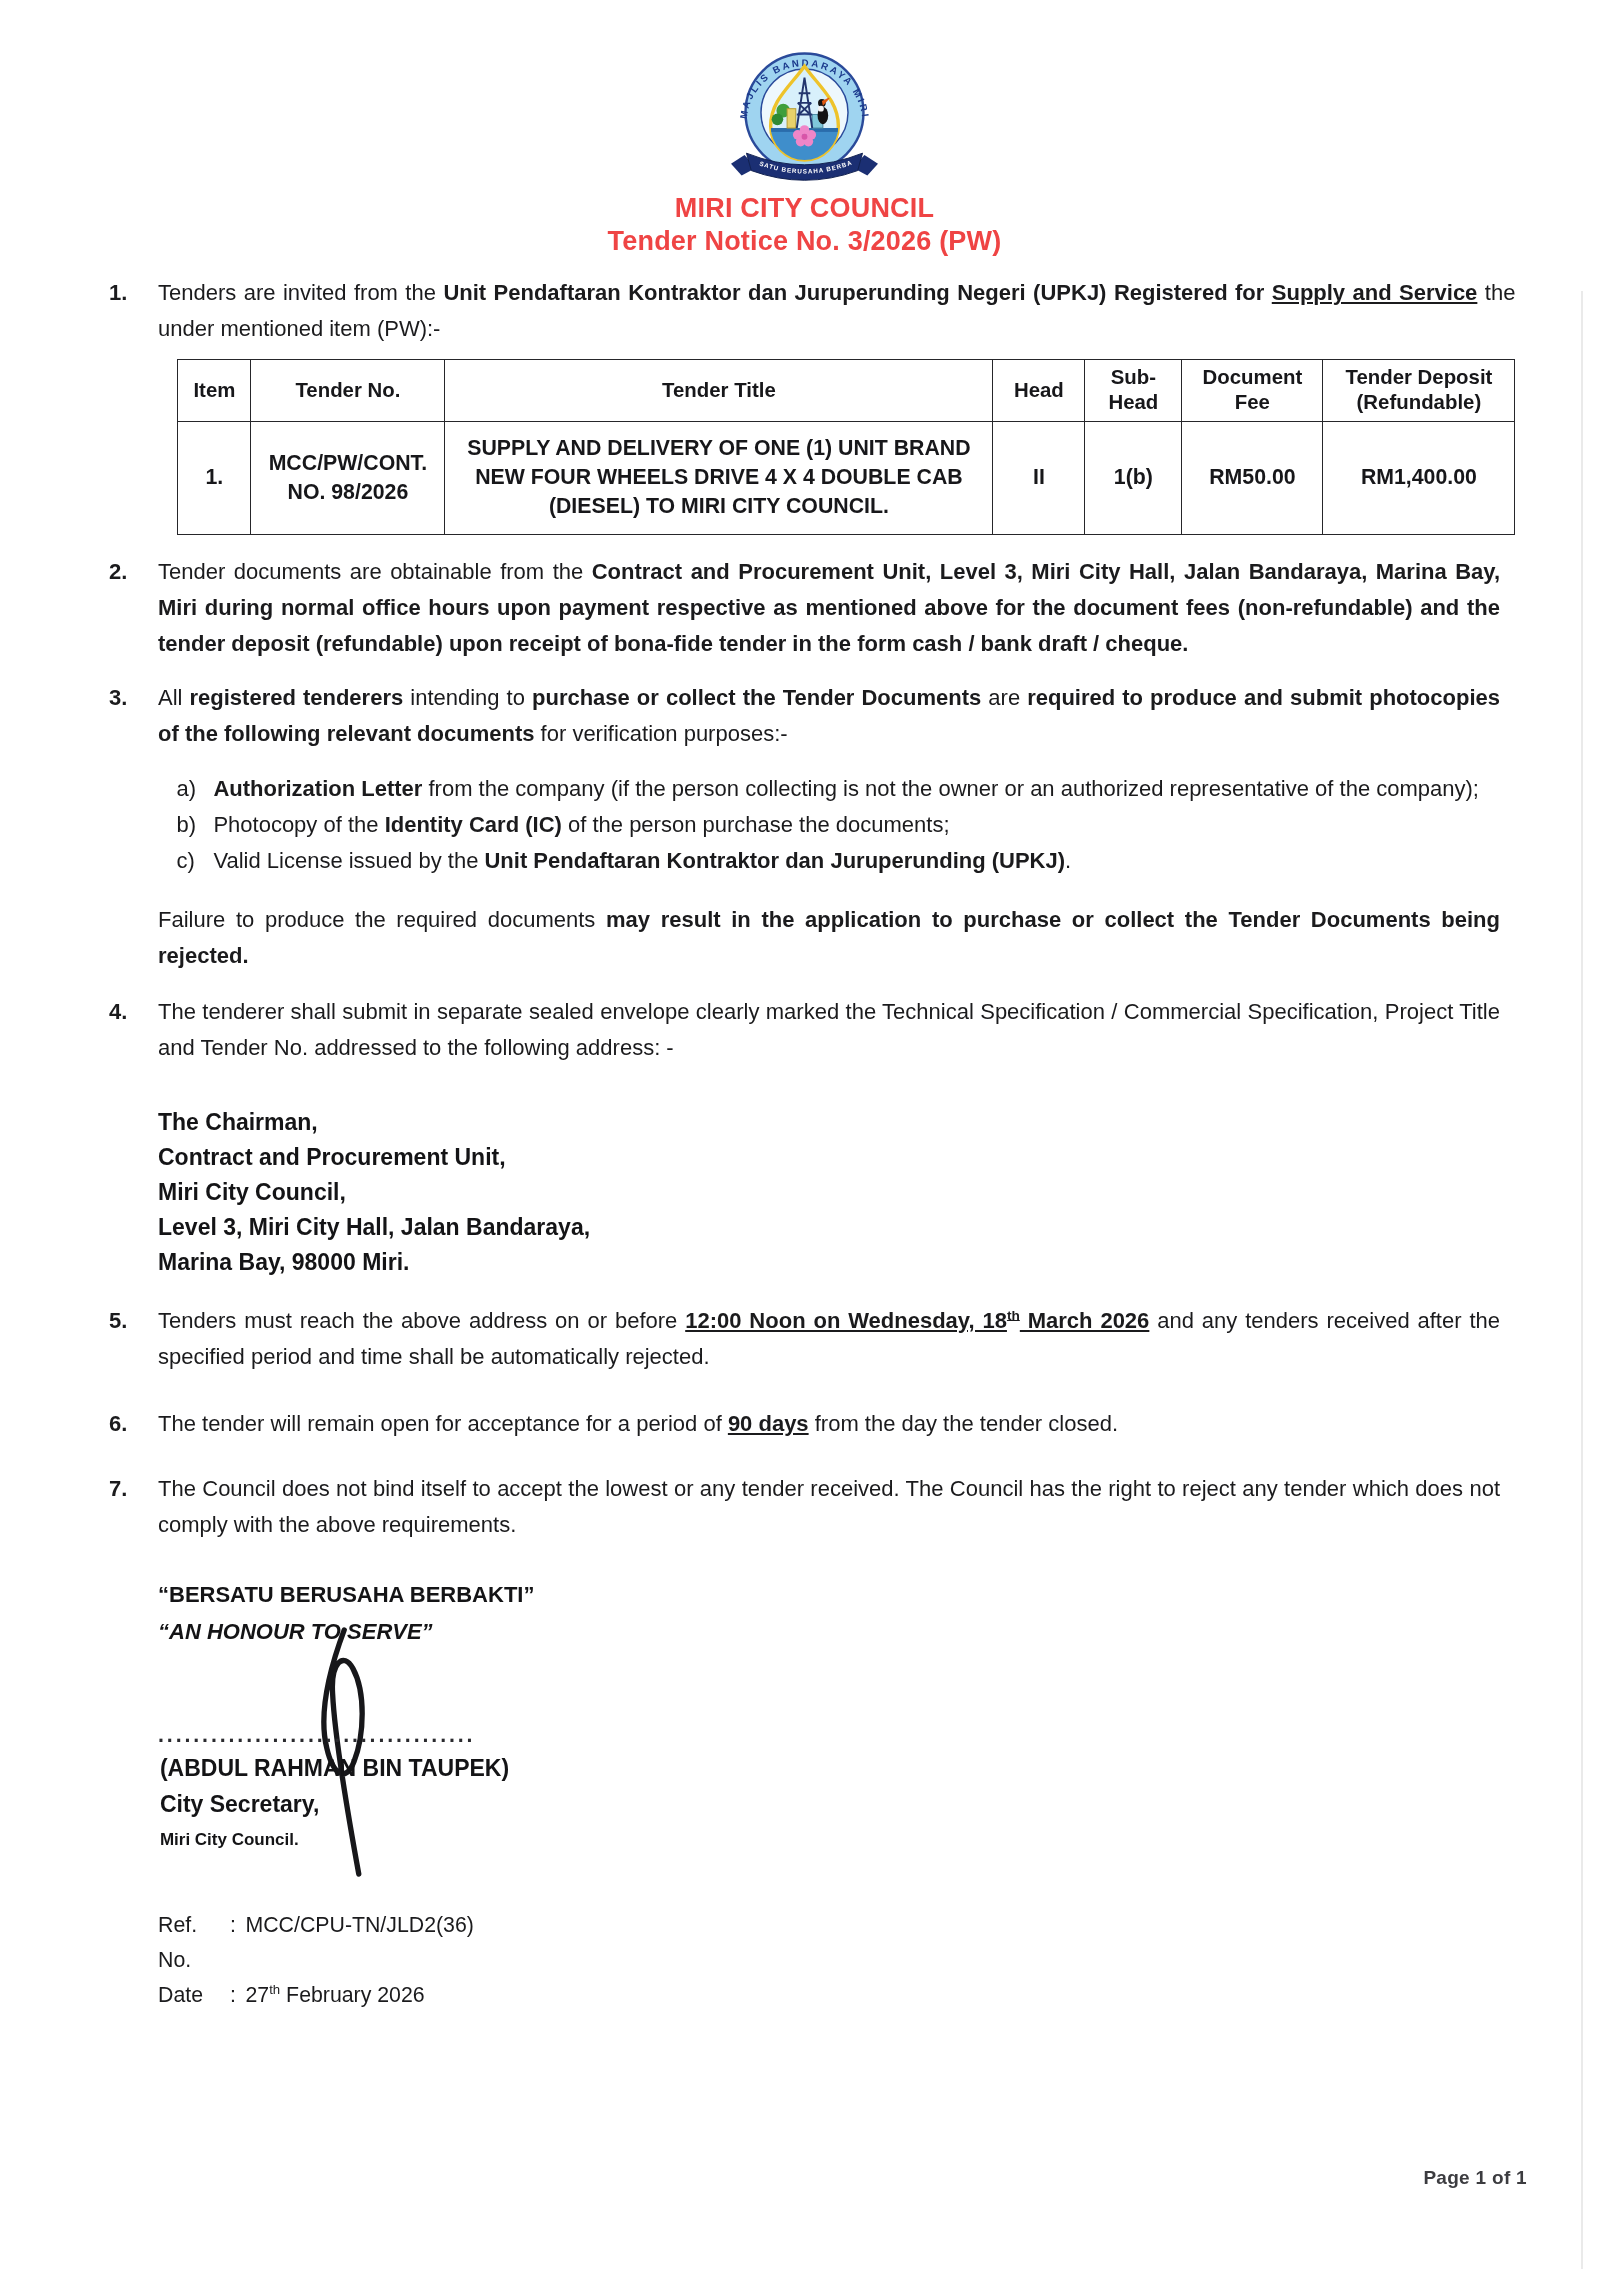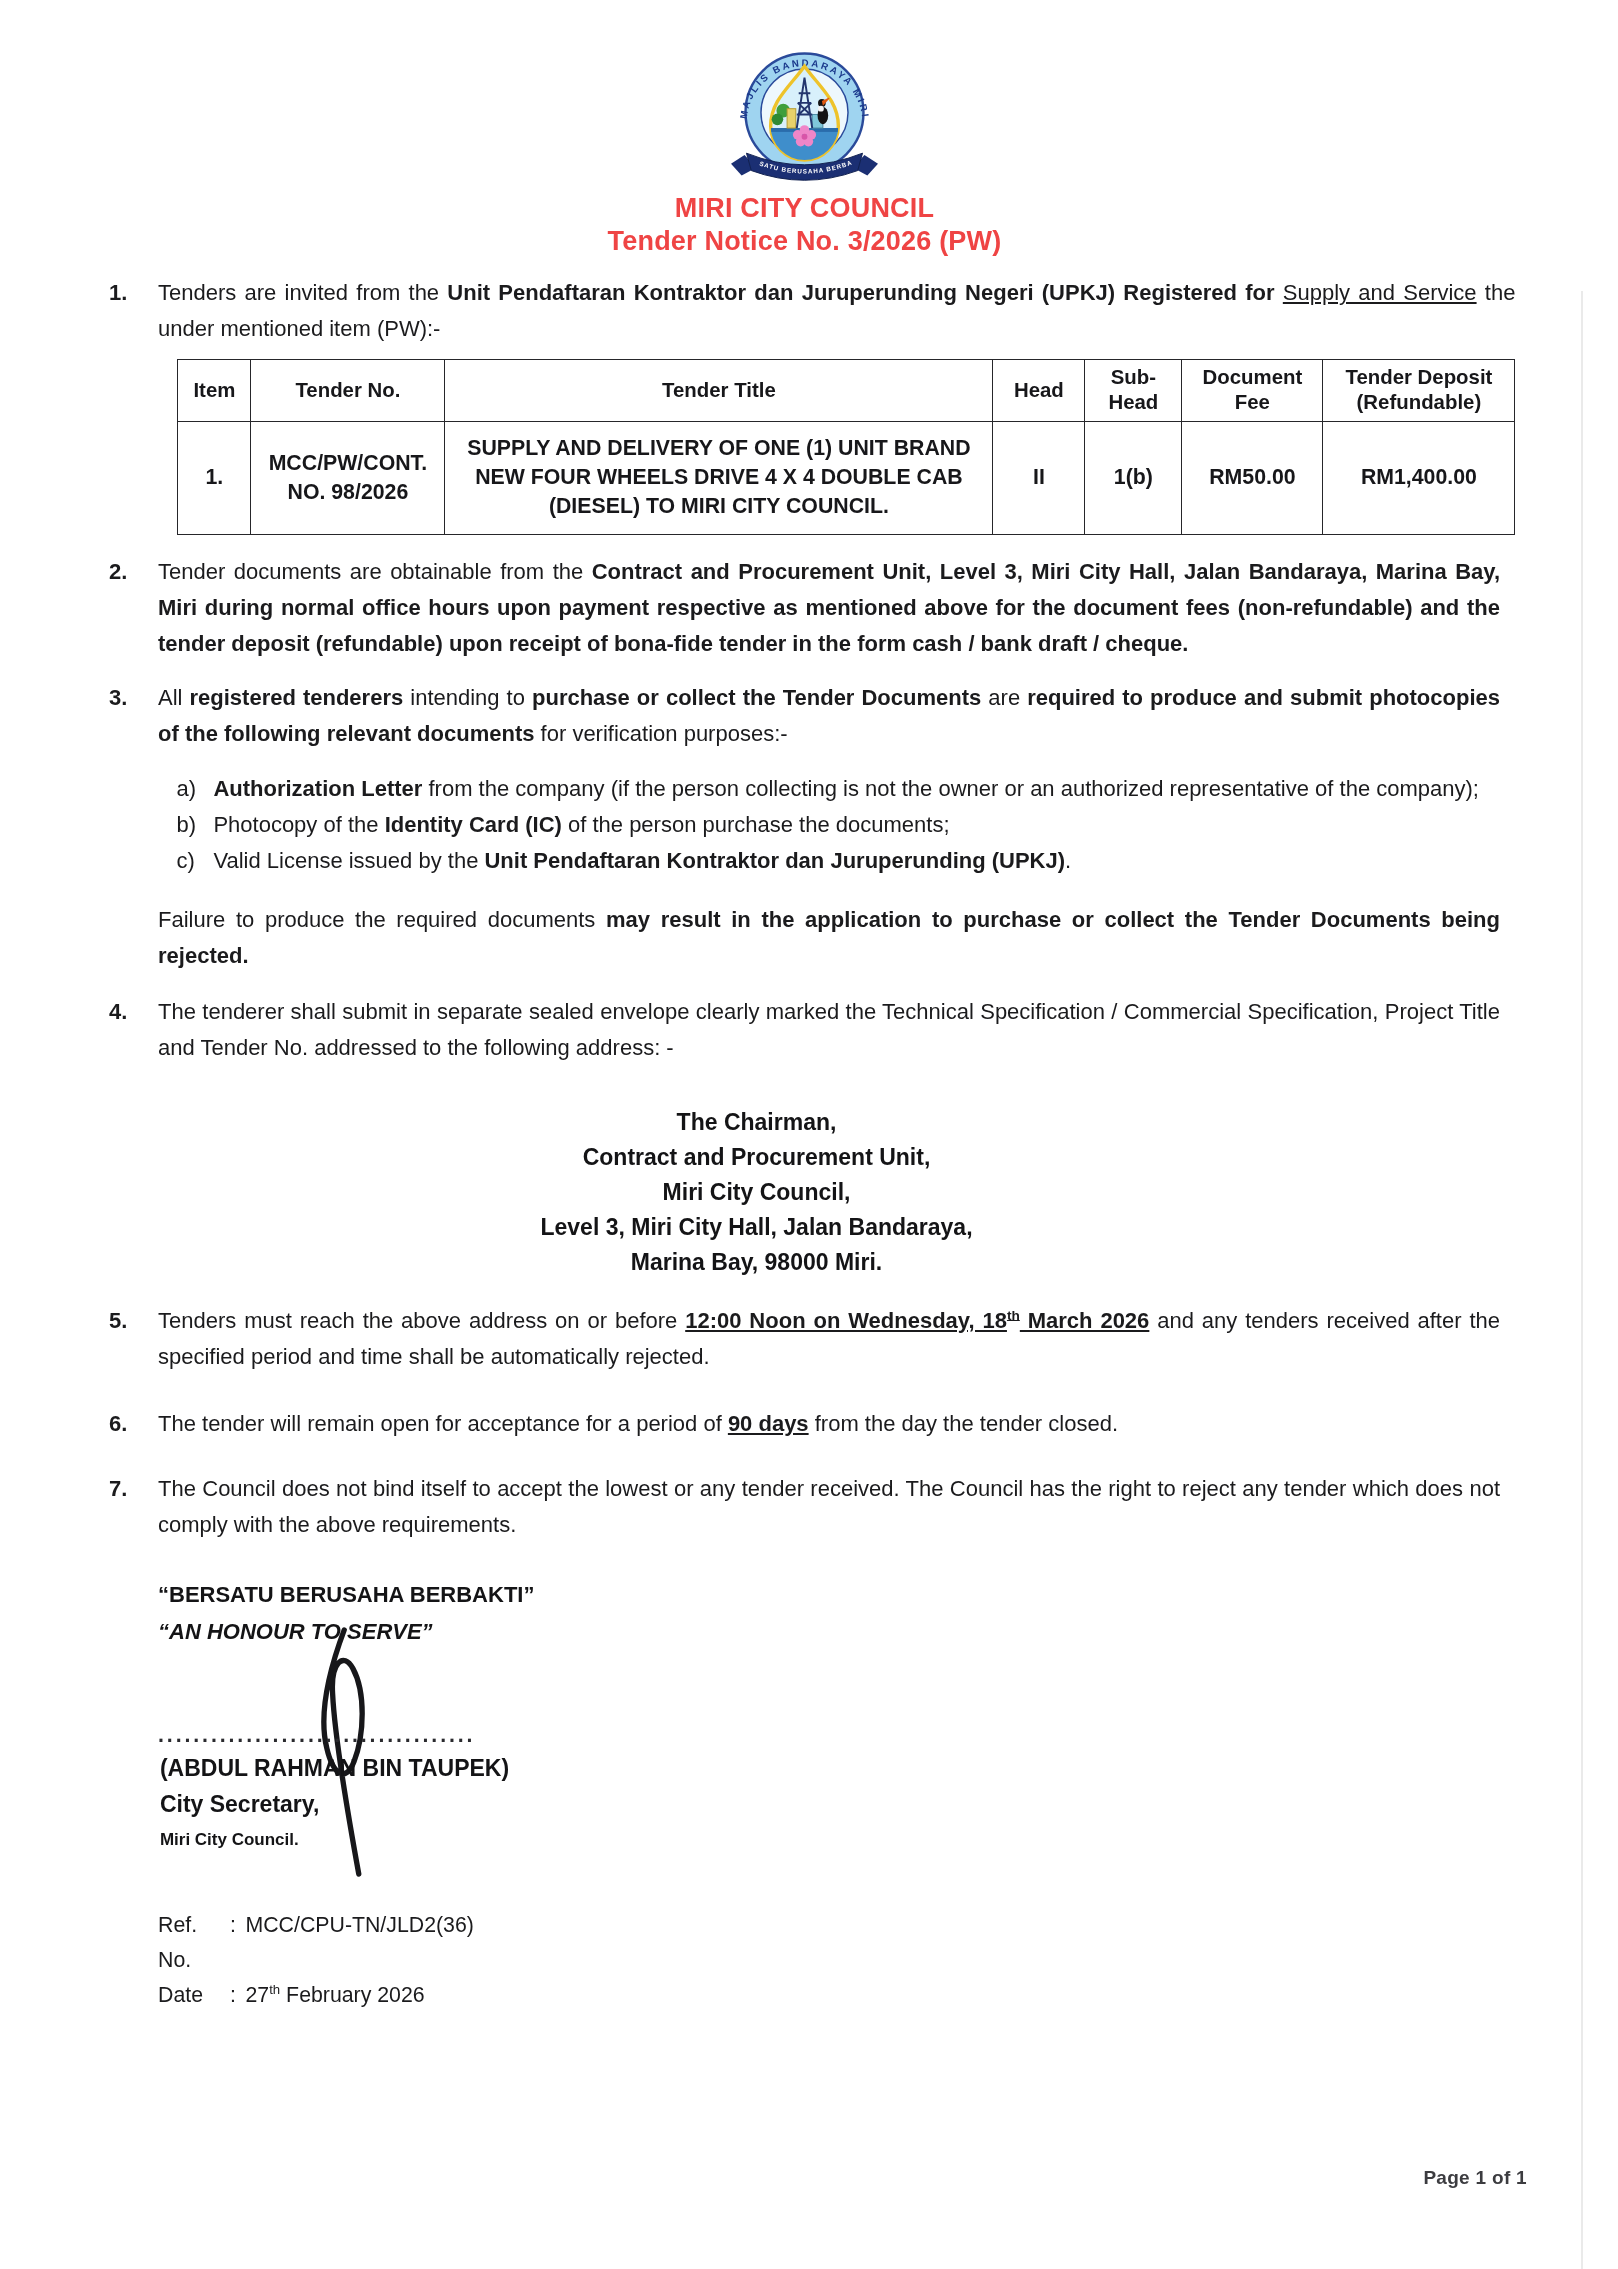--- a/index.html
+++ b/index.html
@@ -48,21 +48,21 @@
   td.cell-tno { text-align:left; padding-left:13.6px; line-height:31px; }
   td.cell-title { text-align:justify; padding:5.8px 11.6px; font-size:21px; line-height:35px; }
 
   .sub-list { margin-left:18.4px; margin-top:19.4px; }
   .sub-item { display:flex; }
   .sub-num { flex:0 0 37px; }
   .sub-body { flex:1; text-align:justify; }
   .failure { margin-top:23px; text-align:justify; }
 
   .address {
-    margin-left:49px; width:1197px; text-align:center;
+    margin-left:49px; width:1197px; text-align:left;
     font-weight:700; font-size:23px; line-height:35px; color:#141416;margin-top:39px;
   }
 
   .motto { margin-left:49px; font-weight:700; font-size:22px; line-height:37px; color:#141416; }
   .motto-en { font-style:italic; }
 
   .sig-block { position:relative; margin-left:49px; margin-top:7.8px; height:243px; }
   .sig-dots {
     position:absolute; left:0; top:60px; font-weight:700; font-size:21.3px;
     letter-spacing:2.9px; color:#2a2a2e; white-space:nowrap;
@@ -140,21 +140,21 @@
           <textPath href="#bannerArc" startOffset="50%" text-anchor="middle">BERSATU BERUSAHA BERBAKTI</textPath>
         </text>
       </svg>
     </div>
     <div class="h-org">MIRI CITY COUNCIL</div>
     <div class="h-notice">Tender Notice No. 3/2026 (PW)</div>
 
     <div class="item mt18">
       <div class="item-num">1.</div>
       <div class="item-body">
-        <span><span>Tenders are invited from the </span><span style="font-weight: 700;">Unit Pendaftaran Kontraktor dan Juruperunding Negeri (UPKJ) Registered for </span><span style="font-weight: 400; text-decoration: underline;">Supply and Service</span><span> the under mentioned item (PW):-</span></span>
+        <span><span>Tenders are invited from the </span><span style="font-weight: 700;">Unit Pendaftaran Kontraktor dan Juruperunding Negeri (UPKJ) Registered for </span><span style="font-weight: 700; text-decoration: underline;">Supply and Service</span><span> the under mentioned item (PW):-</span></span>
         <div class="tbl-wrap">
           <table class="tender">
             <colgroup>
               <col style="width:73px">
                 <col style="width:194px">
                 <col style="width:548px">
               <col style="width:92px">
                 <col style="width:97px">
                 <col style="width:141px">
                 <col style="width:192px">

